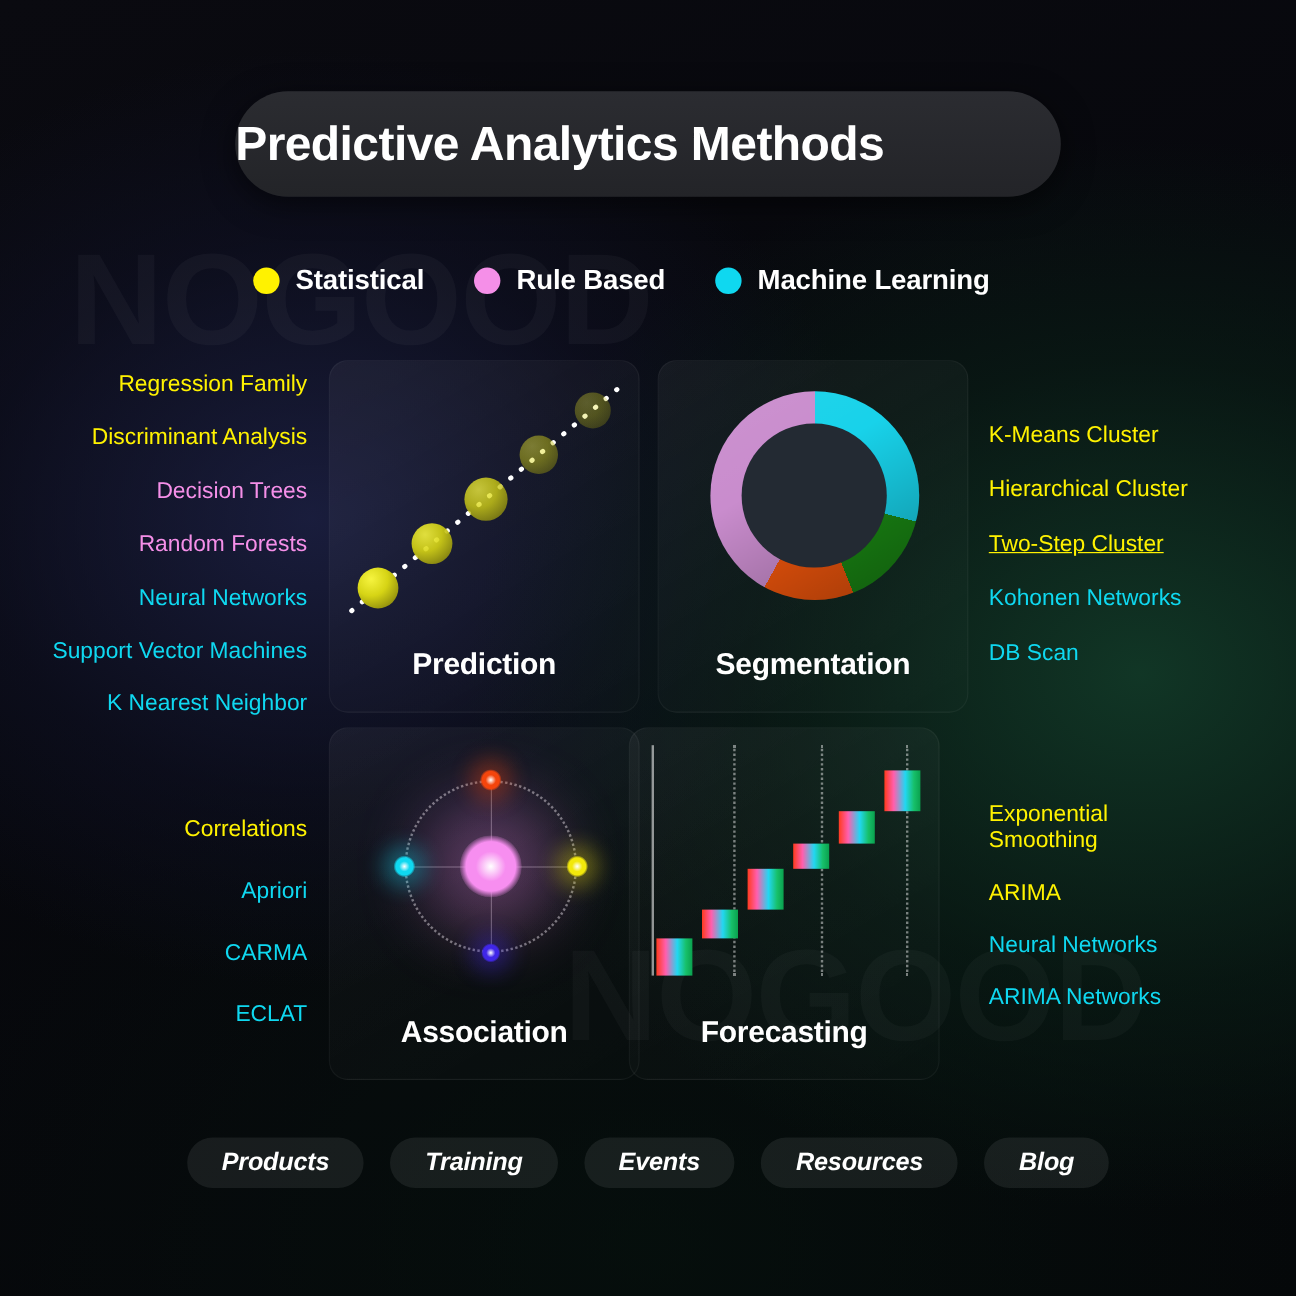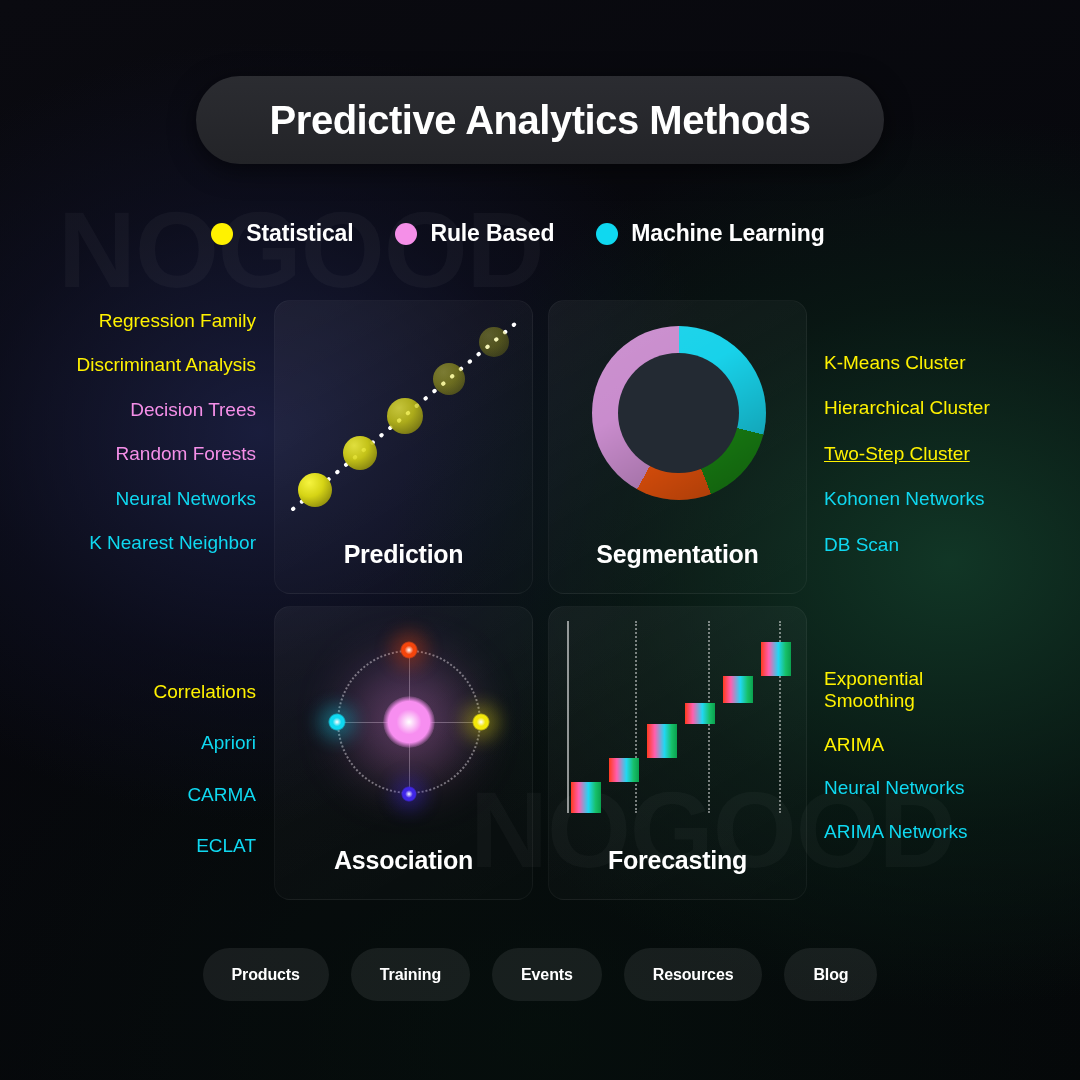--- a/index.html
+++ b/index.html
@@ -38,21 +38,21 @@
   #wm-top   { left: 58px;  top: 196px; font-size: 108px; }
   #wm-bot   { left: 470px; top: 776px; font-size: 108px; color: rgba(255,255,255,0.030); }
 
   
   #title-pill {
     position: absolute;
     left: 196px; top: 76px;
     width: 688px; height: 88px;
     border-radius: 44px;
     background: linear-gradient(180deg, #2b2c31 0%, #232428 100%);
-    display: flex; align-items: center; justify-content: center;
+    display: flex; align-items: center; 
     box-shadow: 0 6px 26px rgba(0,0,0,0.55);
   }
   #title-text {
     color: #ffffff;
     font-size: 40px;
     font-weight: 800;
     letter-spacing: -0.012em;
   }
 
   
@@ -73,21 +73,21 @@
     position: absolute;
     width: 259px; height: 294px;
     border-radius: 16px;
     background: linear-gradient(150deg, rgba(255,255,255,0.052) 0%, rgba(255,255,255,0.022) 55%, rgba(255,255,255,0.012) 100%);
     border: 1px solid rgba(255,255,255,0.045);
     overflow: hidden;
   }
   #card-prediction   { left: 274px; top: 300px; }
   #card-segmentation { left: 548px; top: 300px; }
   #card-association  { left: 274px; top: 606px; }
-  #card-forecasting  { left: 548px; top: 606px; }
+  #card-forecasting  { left: 524px; top: 606px; }
 
   .card-title {
     position: absolute;
     left: 0; bottom: 24px; width: 100%;
     text-align: center;
     color: #ffffff;
     font-size: 25px; font-weight: 800; letter-spacing: -0.01em;
   }
   .card-visual {
     position: absolute;
@@ -108,26 +108,26 @@
   #labels-forecasting  { left: 824px;  top: 668px; gap: 21px; }
 
   
   #footer-nav {
     position: absolute;
     left: 0; top: 948px; width: 1080px;
     display: flex; justify-content: center; align-items: center;
     gap: 22px;
   }
   .nav-pill {
-    height: 53px;
+    height: 42px;
     padding: 0 29px;
     border-radius: 27px;
     background: rgba(255,255,255,0.075);
     display: flex; align-items: center; justify-content: center;
-    color: #ffffff; font-size: 16px; font-weight: 800; letter-spacing: -0.008em;
+    color: #ffffff; font-size: 21px; font-weight: 800; letter-spacing: -0.008em; font-style: italic;
   }
   .pred-sphere { position: absolute; border-radius: 50%; }
 
   
   .donut-hole {
     position: absolute;
     border-radius: 50%;
     background: #232a33;
   }
 
@@ -225,20 +225,21 @@
       </div>
     <div class="card-title">Forecasting</div>
   </div>
 
   <div class="label-col left" id="labels-prediction">
       <div class="method-label" style="color: rgb(255, 242, 0);">Regression Family</div>
       <div class="method-label" style="color: rgb(255, 242, 0);">Discriminant Analysis</div>
       <div class="method-label" style="color: rgb(245, 143, 232);">Decision Trees</div>
       <div class="method-label" style="color: rgb(245, 143, 232);">Random Forests</div>
       <div class="method-label" style="color: rgb(15, 216, 240);">Neural Networks</div>
+      <div class="method-label" style="color: rgb(15, 216, 240);">Support Vector Machines</div>
       <div class="method-label" style="color: rgb(15, 216, 240);">K Nearest Neighbor</div>
     </div>
   <div class="label-col right" id="labels-segmentation">
       <div class="method-label" style="color: rgb(255, 242, 0);">K-Means Cluster</div>
       <div class="method-label" style="color: rgb(255, 242, 0);">Hierarchical Cluster</div>
       <div class="method-label" style="color: rgb(255, 242, 0); text-decoration: underline;">Two-Step Cluster</div>
       <div class="method-label" style="color: rgb(15, 216, 240);">Kohonen Networks</div>
       <div class="method-label" style="color: rgb(15, 216, 240);">DB Scan</div>
     </div>
   <div class="label-col left" id="labels-association">

